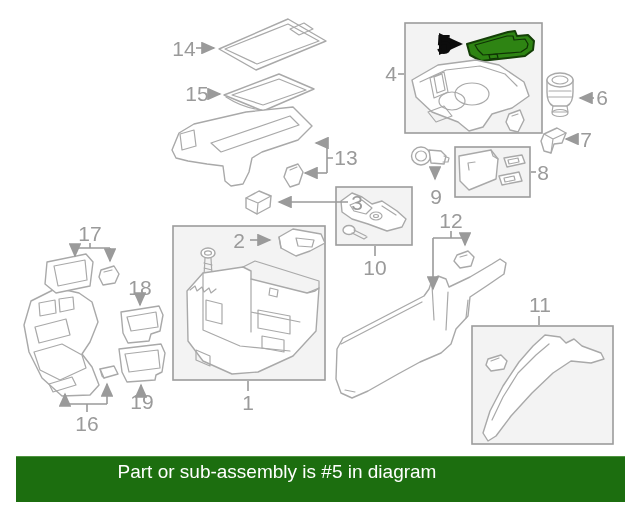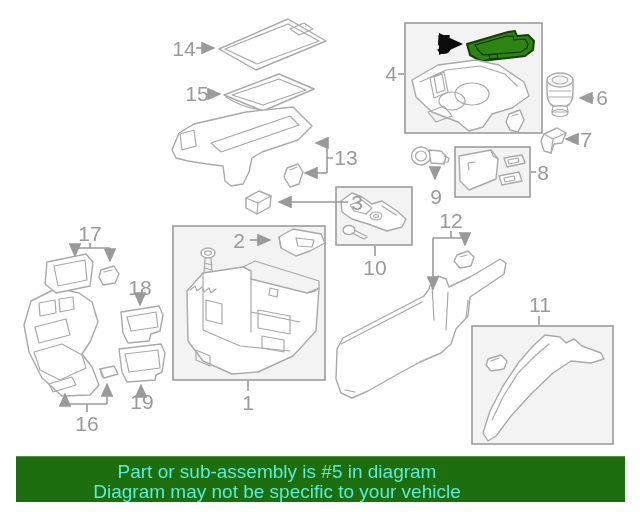--- a/index.html
+++ b/index.html
@@ -9,21 +9,21 @@
   .callout{font-family:"Liberation Sans",sans-serif;font-size:21px;fill:#9a9a9a;cursor:pointer;}
   .callout-hl{font-family:"Liberation Sans",sans-serif;font-size:27px;font-weight:bold;fill:#0c0c0c;cursor:pointer;}
   .ln{stroke:#9a9a9a;stroke-width:1.6;fill:none;}
   .lnb{stroke:#0c0c0c;stroke-width:2.2;fill:none;}
   .part{stroke:#a9a9a9;stroke-width:1.4;fill:#ffffff;stroke-linejoin:round;stroke-linecap:round;}
   .partn{stroke:#a9a9a9;stroke-width:1.2;fill:none;stroke-linejoin:round;stroke-linecap:round;}
   .pbox{fill:#f3f3f3;stroke:#9c9c9c;stroke-width:1.6;}
   .hl{fill:#2e8413;stroke:#143f07;stroke-width:2;stroke-linejoin:round;}
   .hln{fill:none;stroke:#0f3305;stroke-width:1.2;stroke-linejoin:round;}
   .banner{position:absolute;left:16px;top:456px;width:609px;height:46px;box-sizing:border-box;
-          background:#1c6e0f;border-top:1px solid #4f9440;color:#5eead4;text-align:center;
+          background:#1c6e0f;border-top:1px solid #4f9440;color:#ffffff;text-align:center;
           padding:5px 87px 0 0;font-size:19px;line-height:20px;}
 </style>
 </head>
 <body>
 
 <div class="stage">
   <svg width="640" height="512" viewBox="0 0 640 512">
     <defs>
       <marker id="ah" markerWidth="9" markerHeight="8" refX="8" refY="4" orient="auto">
         <path d="M0,0 L9,4 L0,8 Z" fill="#9a9a9a"></path>
@@ -225,15 +225,14 @@
       <text class="callout" x="197" y="101">15</text>
       <text class="callout" x="87" y="431">16</text>
       <text class="callout" x="90" y="241">17</text>
       <text class="callout" x="140" y="295">18</text>
       <text class="callout" x="142" y="409">19</text>
     </g>
   </svg>
 
   <div class="banner">
     <div>Part or sub-assembly is #5 in diagram</div>
-    <div>Diagram may not be specific to your vehicle</div>
   </div>
 </div>
 
 </body></html>

